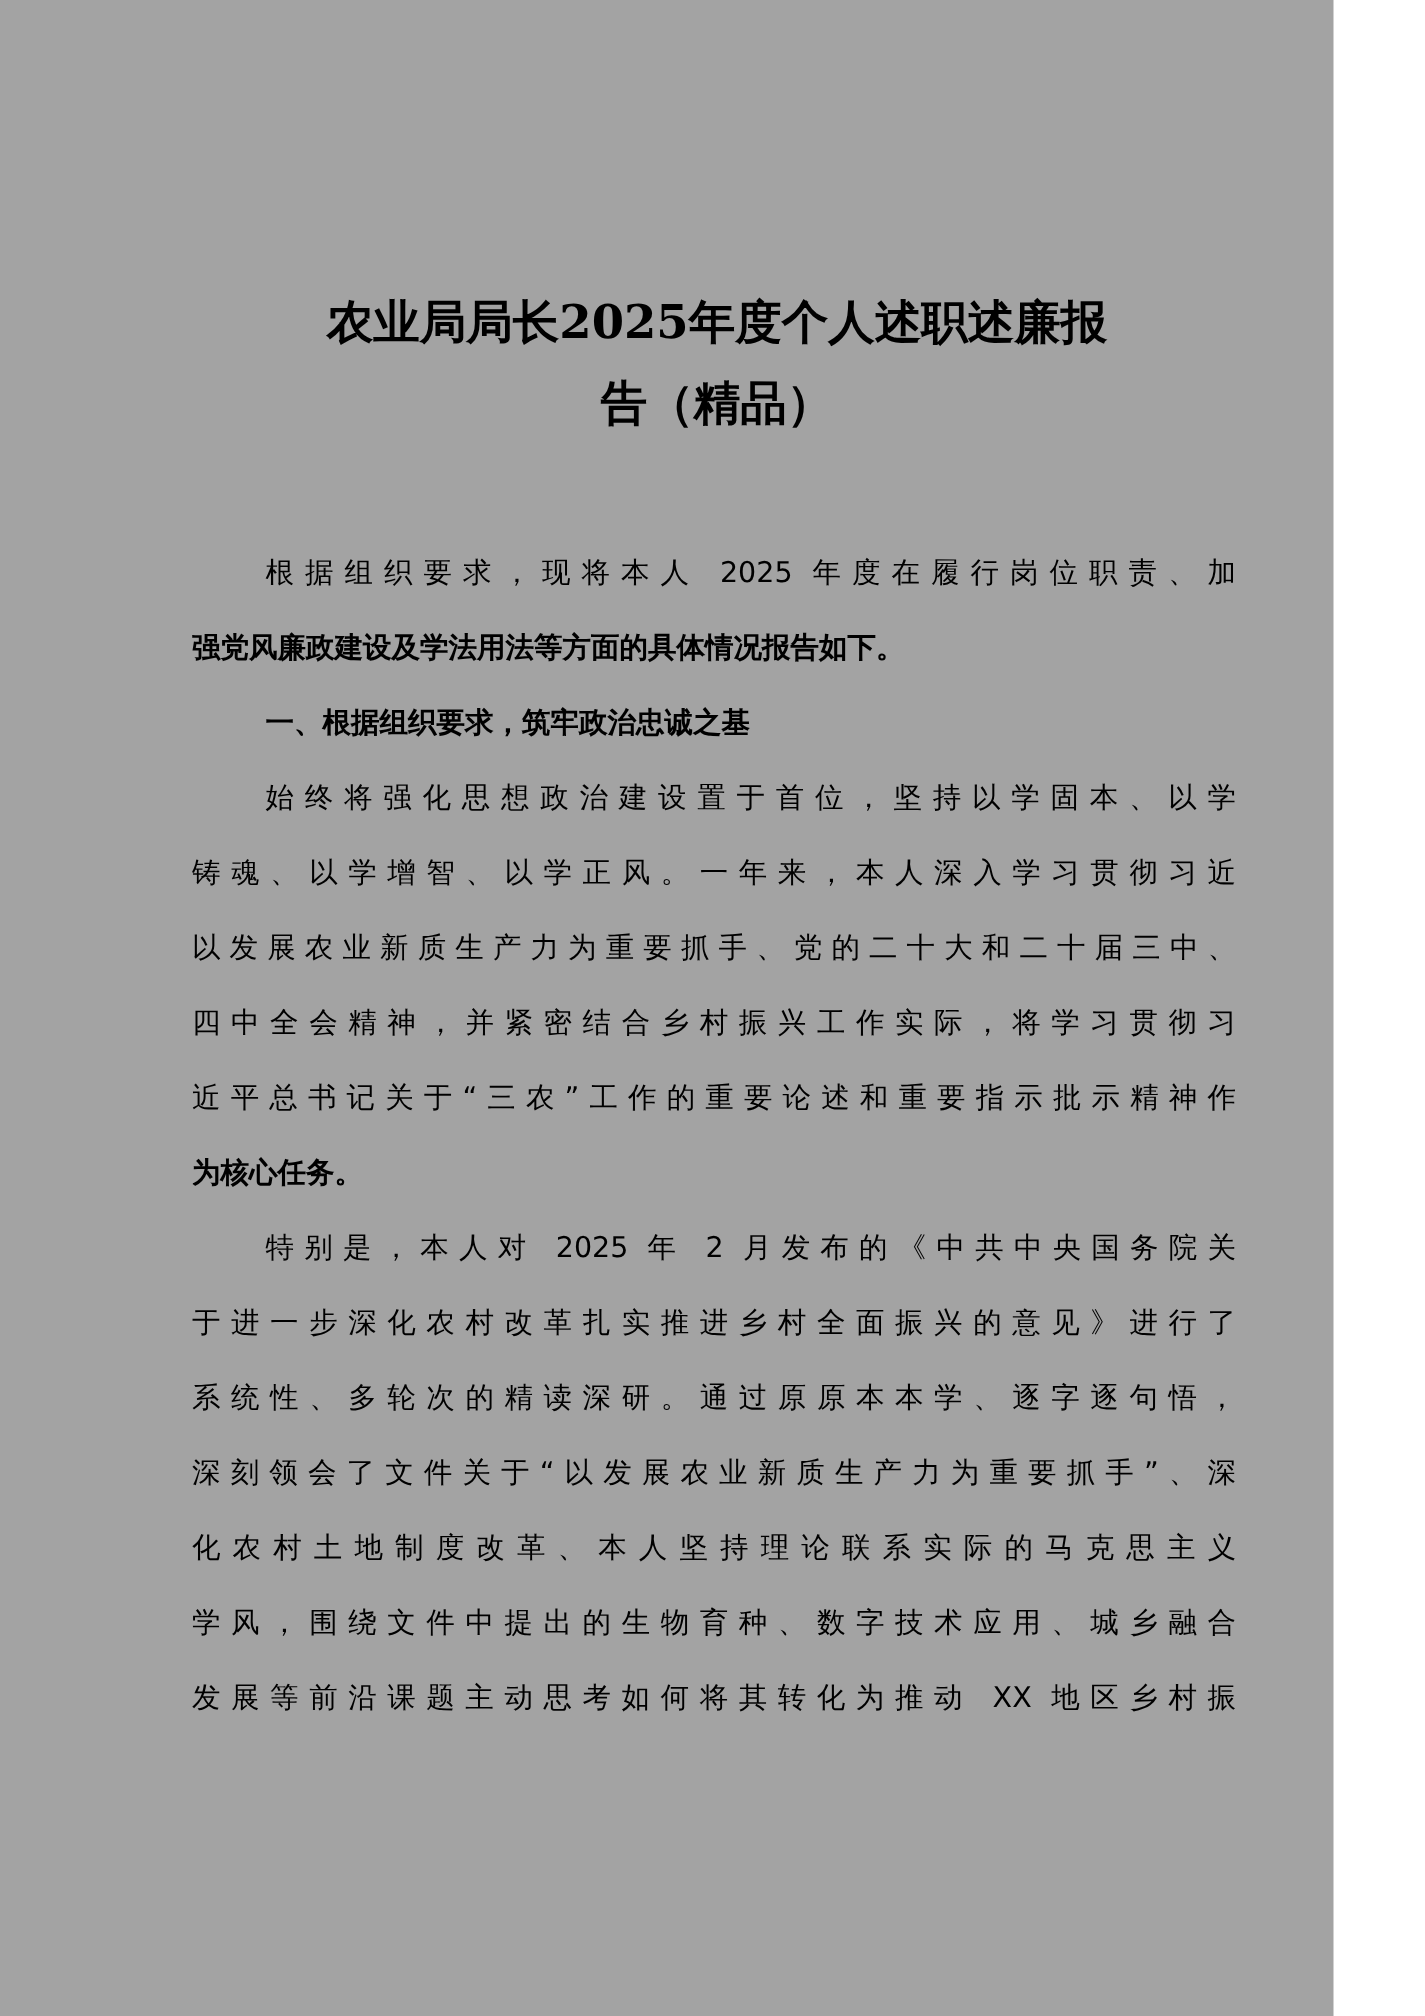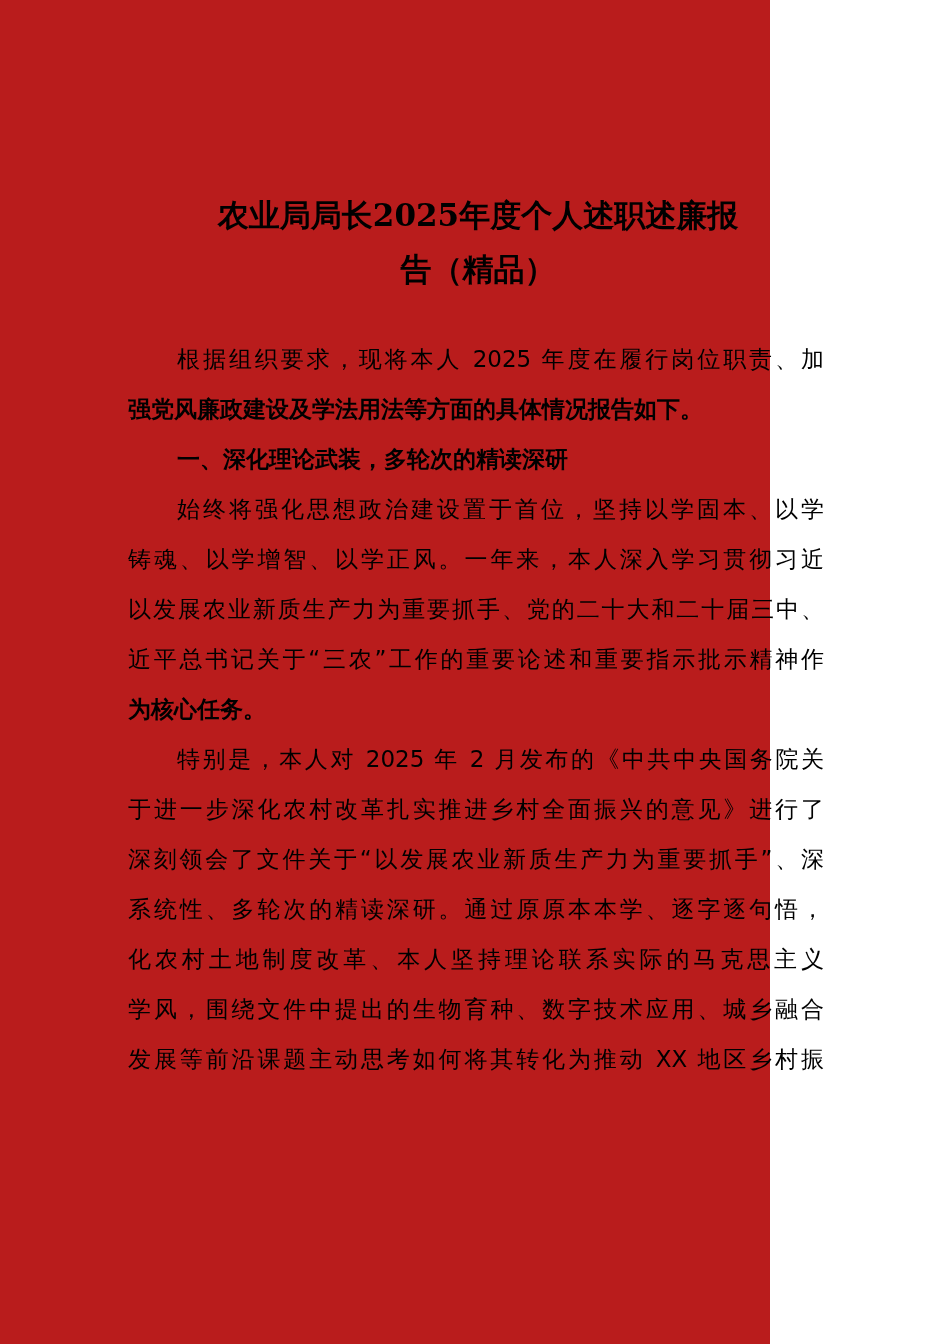--- a/index.html
+++ b/index.html
@@ -11,23 +11,23 @@
       width: 950px;
       height: 1344px;
       position: relative;
       overflow: hidden;
       color: #000000;
     }
     .page {
       position: absolute;
       left: 0;
       top: 0;
-      width: 770px;
+      width: 889px;
       height: 1344px;
-      background: #b91c1c;
+      background: #a3a3a3;
     }
     .title {
       position: absolute;
       left: 128px;
       width: 700px;
       top: 188px;
       text-align: center;
       font-family: "DejaVu Serif", "Liberation Serif", serif;
       font-weight: bold;
       font-size: 31px;
@@ -35,24 +35,24 @@
       letter-spacing: 0px;
       margin: 0;
     }
     .title .t-line {
       display: block;
       white-space: nowrap;
     }
     .body {
       position: absolute;
       left: 128px;
-      top: 334px;
+      top: 357px;
       width: 696px;
       font-family: "DejaVu Sans", "Liberation Sans", sans-serif;
-      font-size: 23px;
+      font-size: 19px;
       line-height: 50px;
       text-align: justify;
     }
     .line {
       display: block;
       white-space: nowrap;
       text-align-last: justify;
       text-align: justify;
     }
     .line.last {
@@ -74,35 +74,36 @@
   </h1>
 
   <div class="body">
 
     <div class="para-block">
       <span class="line first">根据组织要求，现将本人 2025 年度在履行岗位职责、加</span>
       <span class="line last">强党风廉政建设及学法用法等方面的具体情况报告如下。</span>
     </div>
 
     <div class="para-block" style="font-weight:bold;">
-      <span class="line first last">一、深化理论武装，多轮次的精读深研</span>
+      <span class="line first last">一、根据组织要求，筑牢政治忠诚之基</span>
     </div>
 
     <div class="para-block">
       <span class="line first">始终将强化思想政治建设置于首位，坚持以学固本、以学</span>
       <span class="line">铸魂、以学增智、以学正风。一年来，本人深入学习贯彻习近</span>
       <span class="line">以发展农业新质生产力为重要抓手、党的二十大和二十届三中、</span>
+      <span class="line">四中全会精神，并紧密结合乡村振兴工作实际，将学习贯彻习</span>
       <span class="line">近平总书记关于“三农”工作的重要论述和重要指示批示精神作</span>
       <span class="line last">为核心任务。</span>
     </div>
 
     <div class="para-block">
       <span class="line first">特别是，本人对 2025 年 2 月发布的《中共中央国务院关</span>
       <span class="line">于进一步深化农村改革扎实推进乡村全面振兴的意见》进行了</span>
+      <span class="line">系统性、多轮次的精读深研。通过原原本本学、逐字逐句悟，</span>
       <span class="line">深刻领会了文件关于“以发展农业新质生产力为重要抓手”、深</span>
-      <span class="line">系统性、多轮次的精读深研。通过原原本本学、逐字逐句悟，</span>
       <span class="line">化农村土地制度改革、本人坚持理论联系实际的马克思主义</span>
       <span class="line">学风，围绕文件中提出的生物育种、数字技术应用、城乡融合</span>
       <span class="line">发展等前沿课题主动思考如何将其转化为推动 XX 地区乡村振</span>
     </div>
 
   </div>
 </div>
 
 </body></html>

